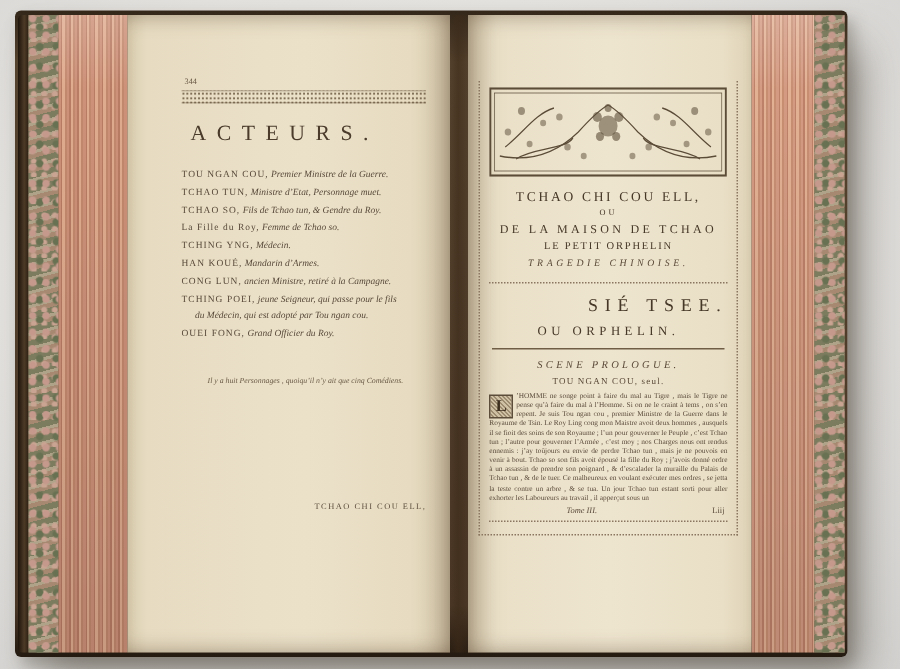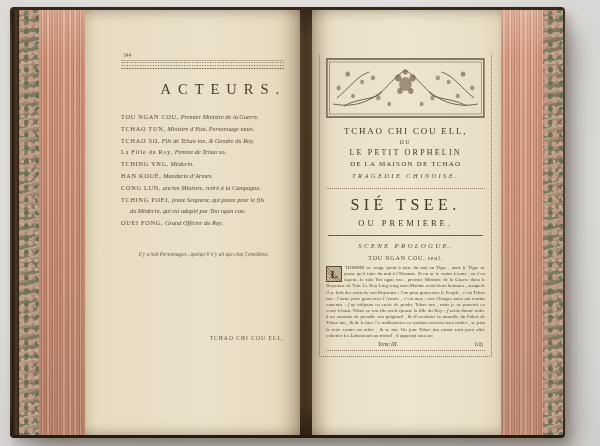--- a/index.html
+++ b/index.html
@@ -34,40 +34,40 @@
   #page-right{flex:1;
     background:linear-gradient(90deg,#dcd0b4 0,#eae0c8 10%,#eee5cf 50%,#e9dfc6 90%,#dfd3b7 100%);
     box-shadow:inset 16px 0 20px -14px rgba(80,60,40,.5), inset 0 10px 14px -10px rgba(80,60,40,.4), inset 0 -10px 14px -10px rgba(80,60,40,.4);}
   
   .ink{color:#554636;}
   #lp-block{position:absolute;left:36px;right:14px;top:42px;}
   #lp-pagenum{font-size:5.5px;color:#6a5a46;margin:0 0 2px 2px;}
   #lp-band{height:7px;margin:0 2px 12px 0;
     background-image:radial-gradient(circle,#6f5d45 .6px,rgba(0,0,0,0) .75px);
     background-size:2.6px 3px;border-top:1px solid rgba(111,93,69,.35);border-bottom:1px solid rgba(111,93,69,.35);}
-  #lp-heading{text-align:right;font-size:14.5px;letter-spacing:7px;color:#4a3b2b;margin:0 0 13px 6px;}
+  #lp-heading{text-align:left;font-size:14.5px;letter-spacing:7px;color:#4a3b2b;margin:0 0 13px 6px;}
   .actor-line{font-size:6.3px;line-height:11.8px;color:#574838;white-space:nowrap;overflow:hidden;}
   .actor-line .nm{letter-spacing:.7px;}
   .actor-line .ds{font-style:italic;}
   .actor-line.indent{padding-left:9px;}
   #lp-note{margin-top:22px;text-align:center;font-style:italic;font-size:5.2px;color:#6a5a46;}
   #lp-catchword{position:absolute;right:16px;top:325px;font-size:5.6px;letter-spacing:1px;color:#5d4e3d;}
   
   #rp-frame{position:absolute;left:7px;right:9px;top:44px;height:296px;
     border-left:1px dotted #8a7660;border-right:1px dotted #8a7660;border-bottom:1px dotted #8a7660;
     padding:4px 6px 2px;}
   #rp-headpiece{display:block;width:100%;height:60px;margin:0 0 7px;}
   .t-line{text-align:center;color:#463827;}
   .title-lines .t-line:nth-child(1){font-size:9px;letter-spacing:1.8px;line-height:13px;}
   .title-lines .t-line:nth-child(2){font-size:5.5px;letter-spacing:2px;line-height:8px;}
   .title-lines .t-line:nth-child(3){font-size:8px;letter-spacing:2.2px;line-height:13px;}
   .title-lines .t-line:nth-child(4){font-size:7px;letter-spacing:1.2px;line-height:11px;}
   .title-lines .t-line:nth-child(5){font-size:6.5px;letter-spacing:2.4px;line-height:12px;font-style:italic;color:#5a4a38;}
   .dotted-hr{height:0;border-top:1.5px dotted #8a7660;margin:6px 0 7px;}
-  #rp-sie{text-align:center;font-size:16px;letter-spacing:4.5px;color:#463827;}
+  #rp-sie{text-align:right;font-size:12px;letter-spacing:4.5px;color:#463827;}
   #rp-prologue{text-align:center;font-size:8.5px;letter-spacing:3px;color:#463827;margin-top:4px;}
   .solid-hr{height:0;border-top:1px solid #6f5d45;margin:7px 2px 6px;}
   #rp-scene{text-align:center;font-style:italic;font-size:7px;letter-spacing:2.2px;color:#5a4a38;}
   #rp-speaker{text-align:center;font-size:6px;letter-spacing:.8px;color:#5a4a38;margin-top:5px;}
   #rp-para{margin-top:4px;font-size:4.9px;line-height:6.15px;text-align:justify;color:#5a4b3a;}
   #rp-dropcap{float:left;width:14px;height:14px;margin:1px 2px 0 0;border:.8px solid #5c4c3a;
     background:repeating-linear-gradient(45deg,#cfc2a4 0 1px,#9d8c6f 1px 2px);
     color:#3e3020;font-size:11px;line-height:14px;text-align:center;font-weight:bold;}
   #rp-footer{display:flex;font-size:5.6px;color:#5a4b3a;margin-top:2px;padding:0 2px;}
   #rp-footer .tome{font-style:italic;margin-left:32%;}
@@ -142,29 +142,29 @@
               <circle cx="118" cy="40" r="2.4" opacity=".5"></circle>
             <circle cx="70" cy="46" r="2.2" opacity=".5"></circle>
               <circle cx="106" cy="46" r="2.2" opacity=".5"></circle>
           </g>
         </svg>
 
         <div class="title-lines">
 
         <div class="t-line">TCHAO CHI COU ELL,</div>
             <div class="t-line">OU</div>
+            <div class="t-line">DE LA MAISON DE TCHAO</div>
             <div class="t-line">LE PETIT ORPHELIN</div>
-            <div class="t-line">DE LA MAISON DE TCHAO</div>
             <div class="t-line">TRAGEDIE CHINOISE.</div>
           </div>
 
         <div class="dotted-hr"></div>
 
         <div id="rp-sie">SIÉ TSEE.</div>
-        <div id="rp-prologue">OU PREMIERE.</div>
+        <div id="rp-prologue">OU ORPHELIN.</div>
 
         <div class="solid-hr"></div>
 
         <div id="rp-scene">SCENE PROLOGUE.</div>
         <div id="rp-speaker">TOU NGAN COU, seul.</div>
 
         <div id="rp-para">
           <span id="rp-dropcap">L</span><span>’HOMME ne songe point à faire du mal au Tigre , mais le Tigre ne pense qu’à faire du mal à l’Homme. Si on ne le craint à tems , on s’en repent. Je suis Tou ngan cou , premier Ministre de la Guerre dans le Royaume de Tsin. Le Roy Ling cong mon Maistre avoit deux hommes , ausquels il se fioit des soins de son Royaume ; l’un pour gouverner le Peuple , c’est Tchao tun ; l’autre pour gouverner l’Armée , c’est moy ; nos Charges nous ont rendus ennemis : j’ay toûjours eu envie de perdre Tchao tun , mais je ne pouvois en venir à bout. Tchao so son fils avoit épousé la fille du Roy ; j’avois donné ordre à un assassin de prendre son poignard , &amp; d’escalader la muraille du Palais de Tchao tun , &amp; de le tuer. Ce malheureux en voulant exécuter mes ordres , se jetta la teste contre un arbre , &amp; se tua. Un jour Tchao tun estant sorti pour aller exhorter les Laboureurs au travail , il apperçut sous un</span>
         </div>
 

